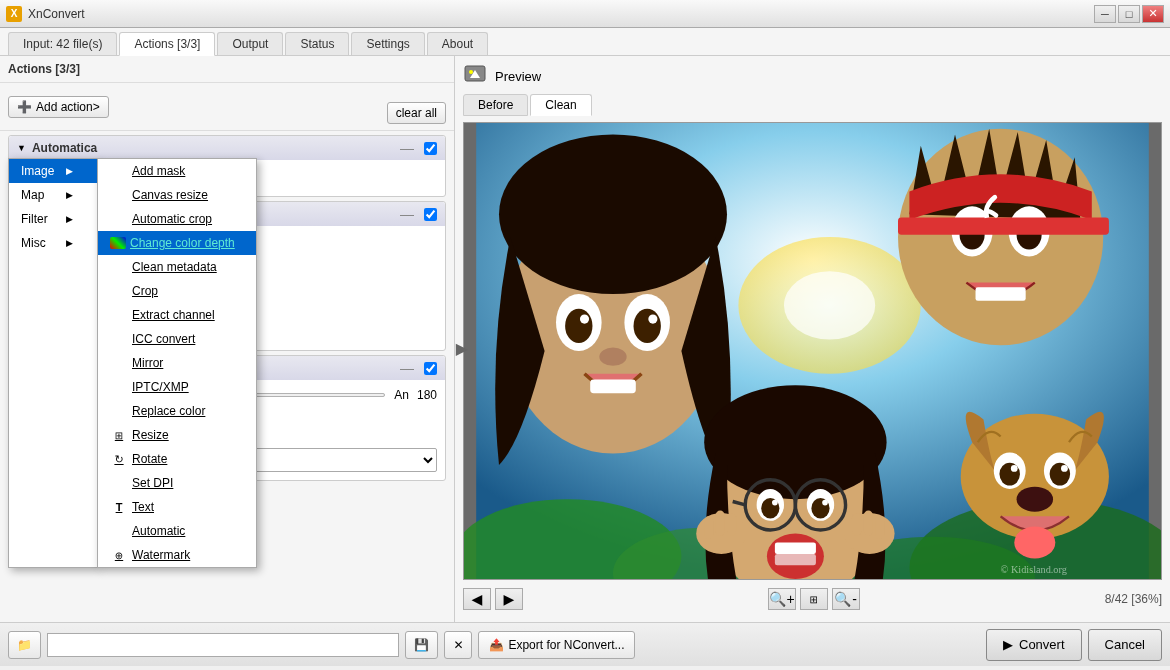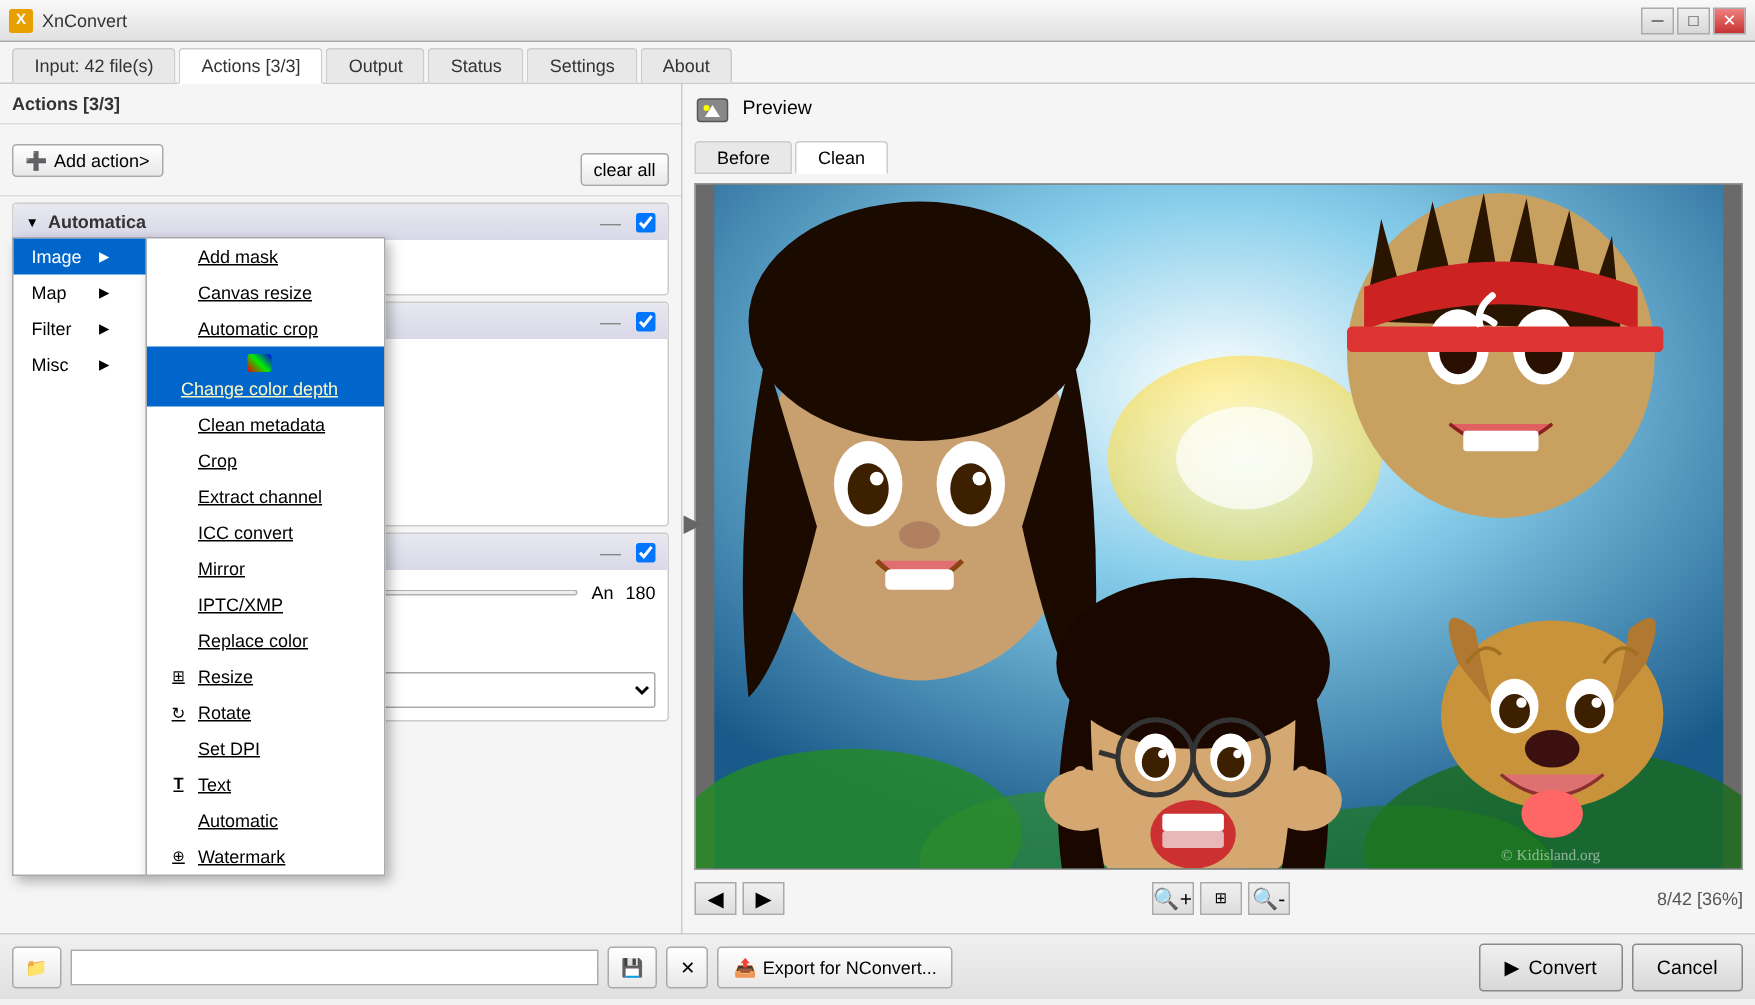--- a/index.html
+++ b/index.html
@@ -242,21 +242,21 @@
     .right-panel {
       flex: 1;
       background: #f5f5f5;
       display: flex;
       flex-direction: column;
       padding: 8px;
     }
 
     .preview-header {
       display: flex;
-      align-items: flex-start;
+      align-items: center;
       gap: 8px;
       margin-bottom: 6px;
     }
 
     .preview-tabs {
       display: flex;
       gap: 2px;
       margin-bottom: 6px;
     }
 
@@ -409,22 +409,21 @@
       align-items: center;
       gap: 4px;
       font-size: 12px;
       white-space: nowrap;
       position: relative;
       text-decoration: underline;
     }
 
     .menu-item.highlighted {
       background: #0066cc;
-      color: #fef9c3;
-      flex-direction: column;
+      color: #5eead4;
     }
 
     
     .submenu-container {
       position: absolute;
       top: 35px;
       left: 8px;
       z-index: 1000;
       display: flex;
     }

